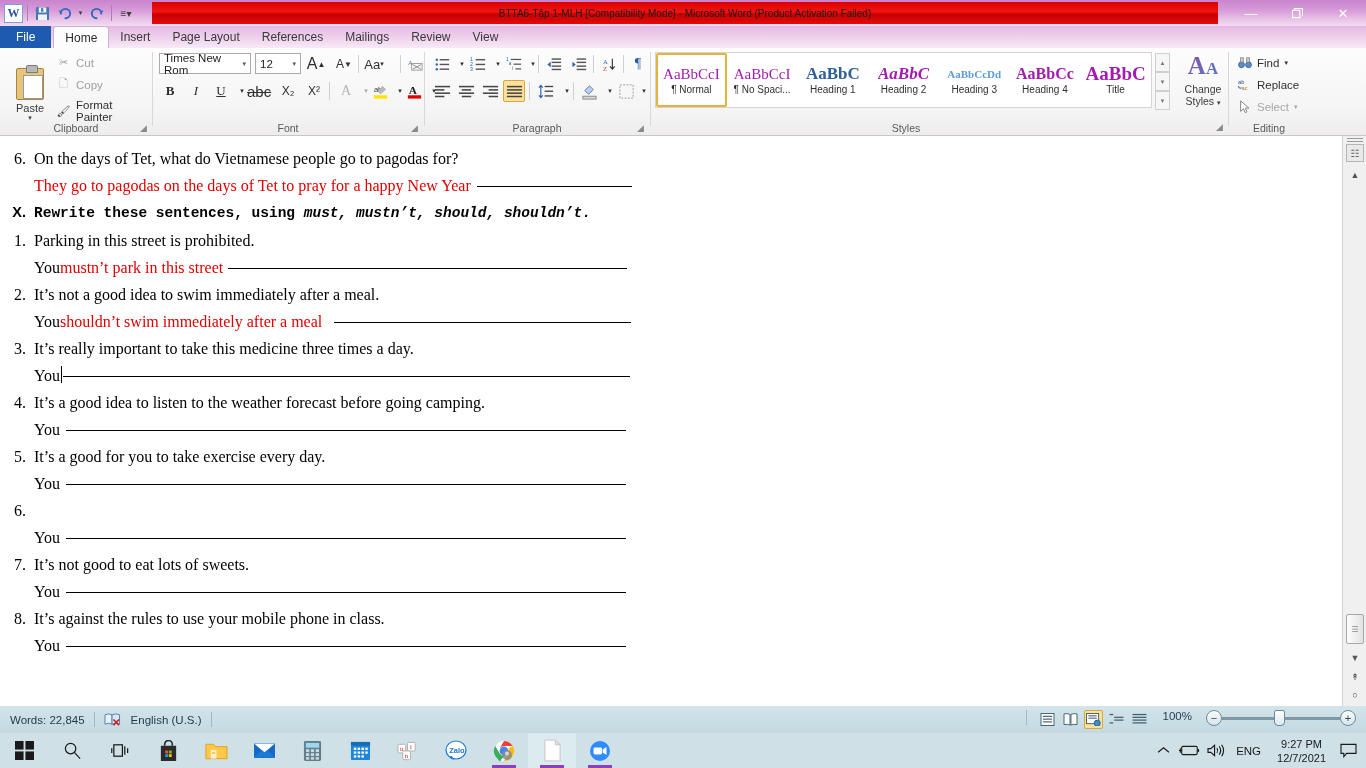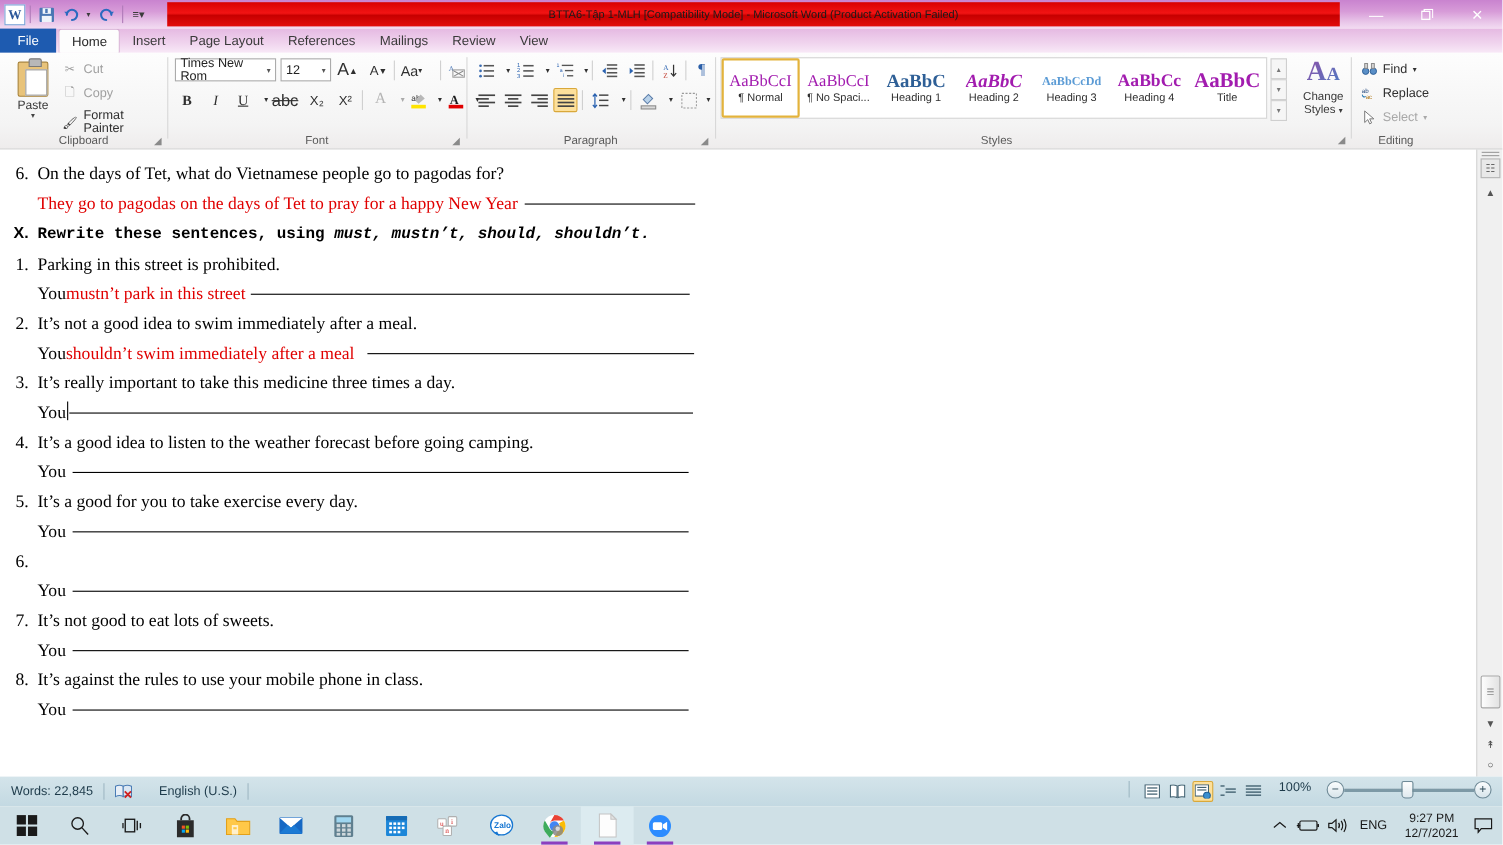--- a/index.html
+++ b/index.html
@@ -97,21 +97,21 @@
     background: #d8d8d8;
   }
   .dlg-launch {
     position: absolute; bottom: 3px; right: 3px;
     width: 11px; height: 11px; font-size: 9px; color: #8a8a8a;
     display: flex; align-items: center; justify-content: center;
   }
 
   
   .paste-btn {
-    position: absolute; left: 8px; top: 8px; width: 44px;
+    position: absolute; left: 8px; top: 20px; width: 44px;
     display: flex; flex-direction: column; align-items: center;
   }
   .clipbd-ico {
     width: 28px; height: 32px; position: relative;
     background: #e8c37a; border: 1px solid #a8843c; border-radius: 2px;
   }
   .clipbd-ico:after {
     content: ''; position: absolute; left: 6px; top: 6px; width: 18px; height: 22px;
     background: #fff; border: 1px solid #9a9a9a;
   }
@@ -782,21 +782,21 @@
 <div class="statusbar">
   <div style="padding-left:10px">Words: 22,845</div>
   <div class="sb-sep"></div>
   <div style="display:flex;align-items:center">
     <svg width="17" height="15" viewBox="0 0 18 16">
         <path d="M1 3 Q5 1 8.5 3 L8.5 13 Q5 11 1 13 Z" fill="#e8eff7" stroke="#4a7cb5"></path>
         <path d="M16.5 3 Q12.5 1 8.5 3 L8.5 13 Q12.5 11 16.5 13 Z" fill="#dbe7f3" stroke="#4a7cb5"></path>
         <path d="M10 8 L16 14 M16 8 L10 14" stroke="#cf2020" stroke-width="1.8"></path>
       </svg>
   </div>
-  <div style="padding-left:24px">English (U.S.)</div>
+  <div style="padding-left:10px">English (U.S.)</div>
   <div class="sb-sep"></div>
 
   <div style="margin-left:auto; display:flex; align-items:flex-start; padding-right:10px">
     <div class="sb-sep"></div>
     <div class="viewbtn">
       <svg width="15" height="13" viewBox="0 0 16 14">
           <rect x="1" y="0.5" width="14" height="13" fill="#fff" stroke="#3c5c6c"></rect>
           <rect x="3" y="3" width="10" height="1.2" fill="#3c5c6c"></rect>
           <rect x="3" y="6" width="10" height="1.2" fill="#3c5c6c"></rect>
           <rect x="3" y="9" width="10" height="1.2" fill="#3c5c6c"></rect>

